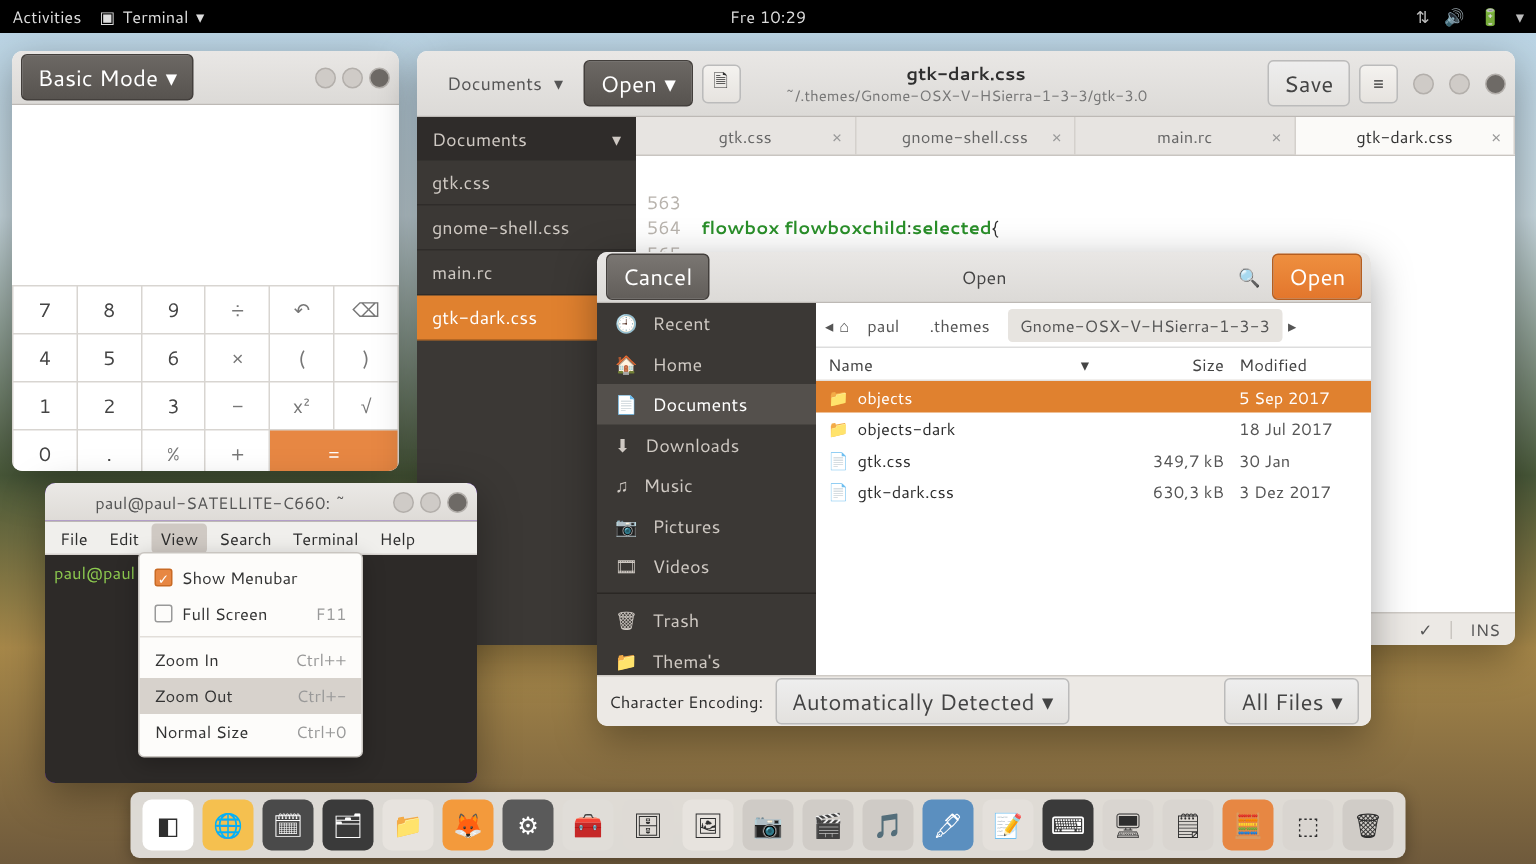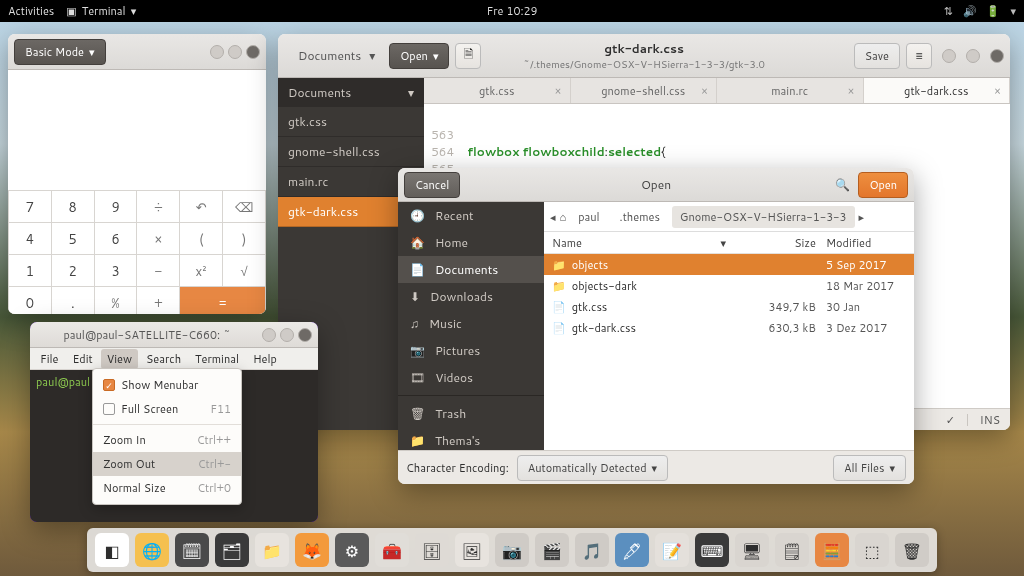--- a/index.html
+++ b/index.html
@@ -13,21 +13,21 @@
 .topbar{position:absolute;top:0;left:0;right:0;height:22px;background:#000;color:#ddd;display:flex;align-items:center;padding:0 8px;font-size:11px;}
 .topbar .left{display:flex;gap:12px;align-items:center;}
 .topbar .center{position:absolute;left:50%;transform:translateX(-50%);}
 .topbar .right{margin-left:auto;display:flex;gap:10px;align-items:center;}
 .topbar .icon{opacity:.85;}
 
 .window{position:absolute;background:#fff;border-radius:7px;box-shadow:0 8px 28px rgba(0,0,0,.35);overflow:hidden;}
 .headerbar{background:linear-gradient(#e9e7e5,#dcdad7);height:36px;border-bottom:1px solid #bdb9b5;display:flex;align-items:center;padding:0 6px;position:relative;}
 .wbtn{width:14px;height:14px;border-radius:50%;background:#cfcbc7;border:1px solid #b3afab;margin-left:4px;}
 .wbtn.cl{background:#6e6a66;}
-.hbtn{background:linear-gradient(#6c6864,#57534f);color:#fff;border:1px solid #433f3c;border-radius:4px;padding:4px 10px;font-size:11px;display:inline-flex;align-items:center;gap:5px;}
+.hbtn{background:linear-gradient(#6c6864,#57534f);color:#fff;border:1px solid #433f3c;border-radius:4px;padding:4px 10px;font-size:15px;display:inline-flex;align-items:center;gap:5px;}
 .hbtn.orange{background:linear-gradient(#ee8f3f,#e3762c);border-color:#b55e20;}
 .hbtn.flat{background:linear-gradient(#eee,#e3e1de);color:#444;border-color:#bbb;}
 .iconbtn{width:26px;height:26px;border:1px solid #bbb;border-radius:4px;background:linear-gradient(#f4f2ef,#e6e3df);display:flex;align-items:center;justify-content:center;}
 
 
 #calc{left:8px;top:34px;width:258px;height:280px;}
 #calc .headerbar{justify-content:center;}
 #calc .display{height:120px;background:#fff;}
 #calc .keys{display:grid;grid-template-columns:repeat(6,1fr);grid-auto-rows:31px;gap:1px;background:#d8d5d1;padding:1px;}
 #calc .key{background:#fff;display:flex;align-items:center;justify-content:center;font-size:13px;color:#444;cursor:pointer;}
@@ -302,21 +302,21 @@
       </div>
       <div id="filelist">
           <div class="row sel">
             <div class="c1"><span>📁</span>objects</div>
             <div class="c2"></div>
             <div class="c3">5 Sep 2017</div>
           </div>
           <div class="row">
             <div class="c1"><span>📁</span>objects-dark</div>
             <div class="c2"></div>
-            <div class="c3">18 Mar 2017</div>
+            <div class="c3">18 Jul 2017</div>
           </div>
           <div class="row">
             <div class="c1"><span>📄</span>gtk.css</div>
             <div class="c2">349,7 kB</div>
             <div class="c3">30 Jan</div>
           </div>
           <div class="row">
             <div class="c1"><span>📄</span>gtk-dark.css</div>
             <div class="c2">630,3 kB</div>
             <div class="c3">3 Dez 2017</div>

